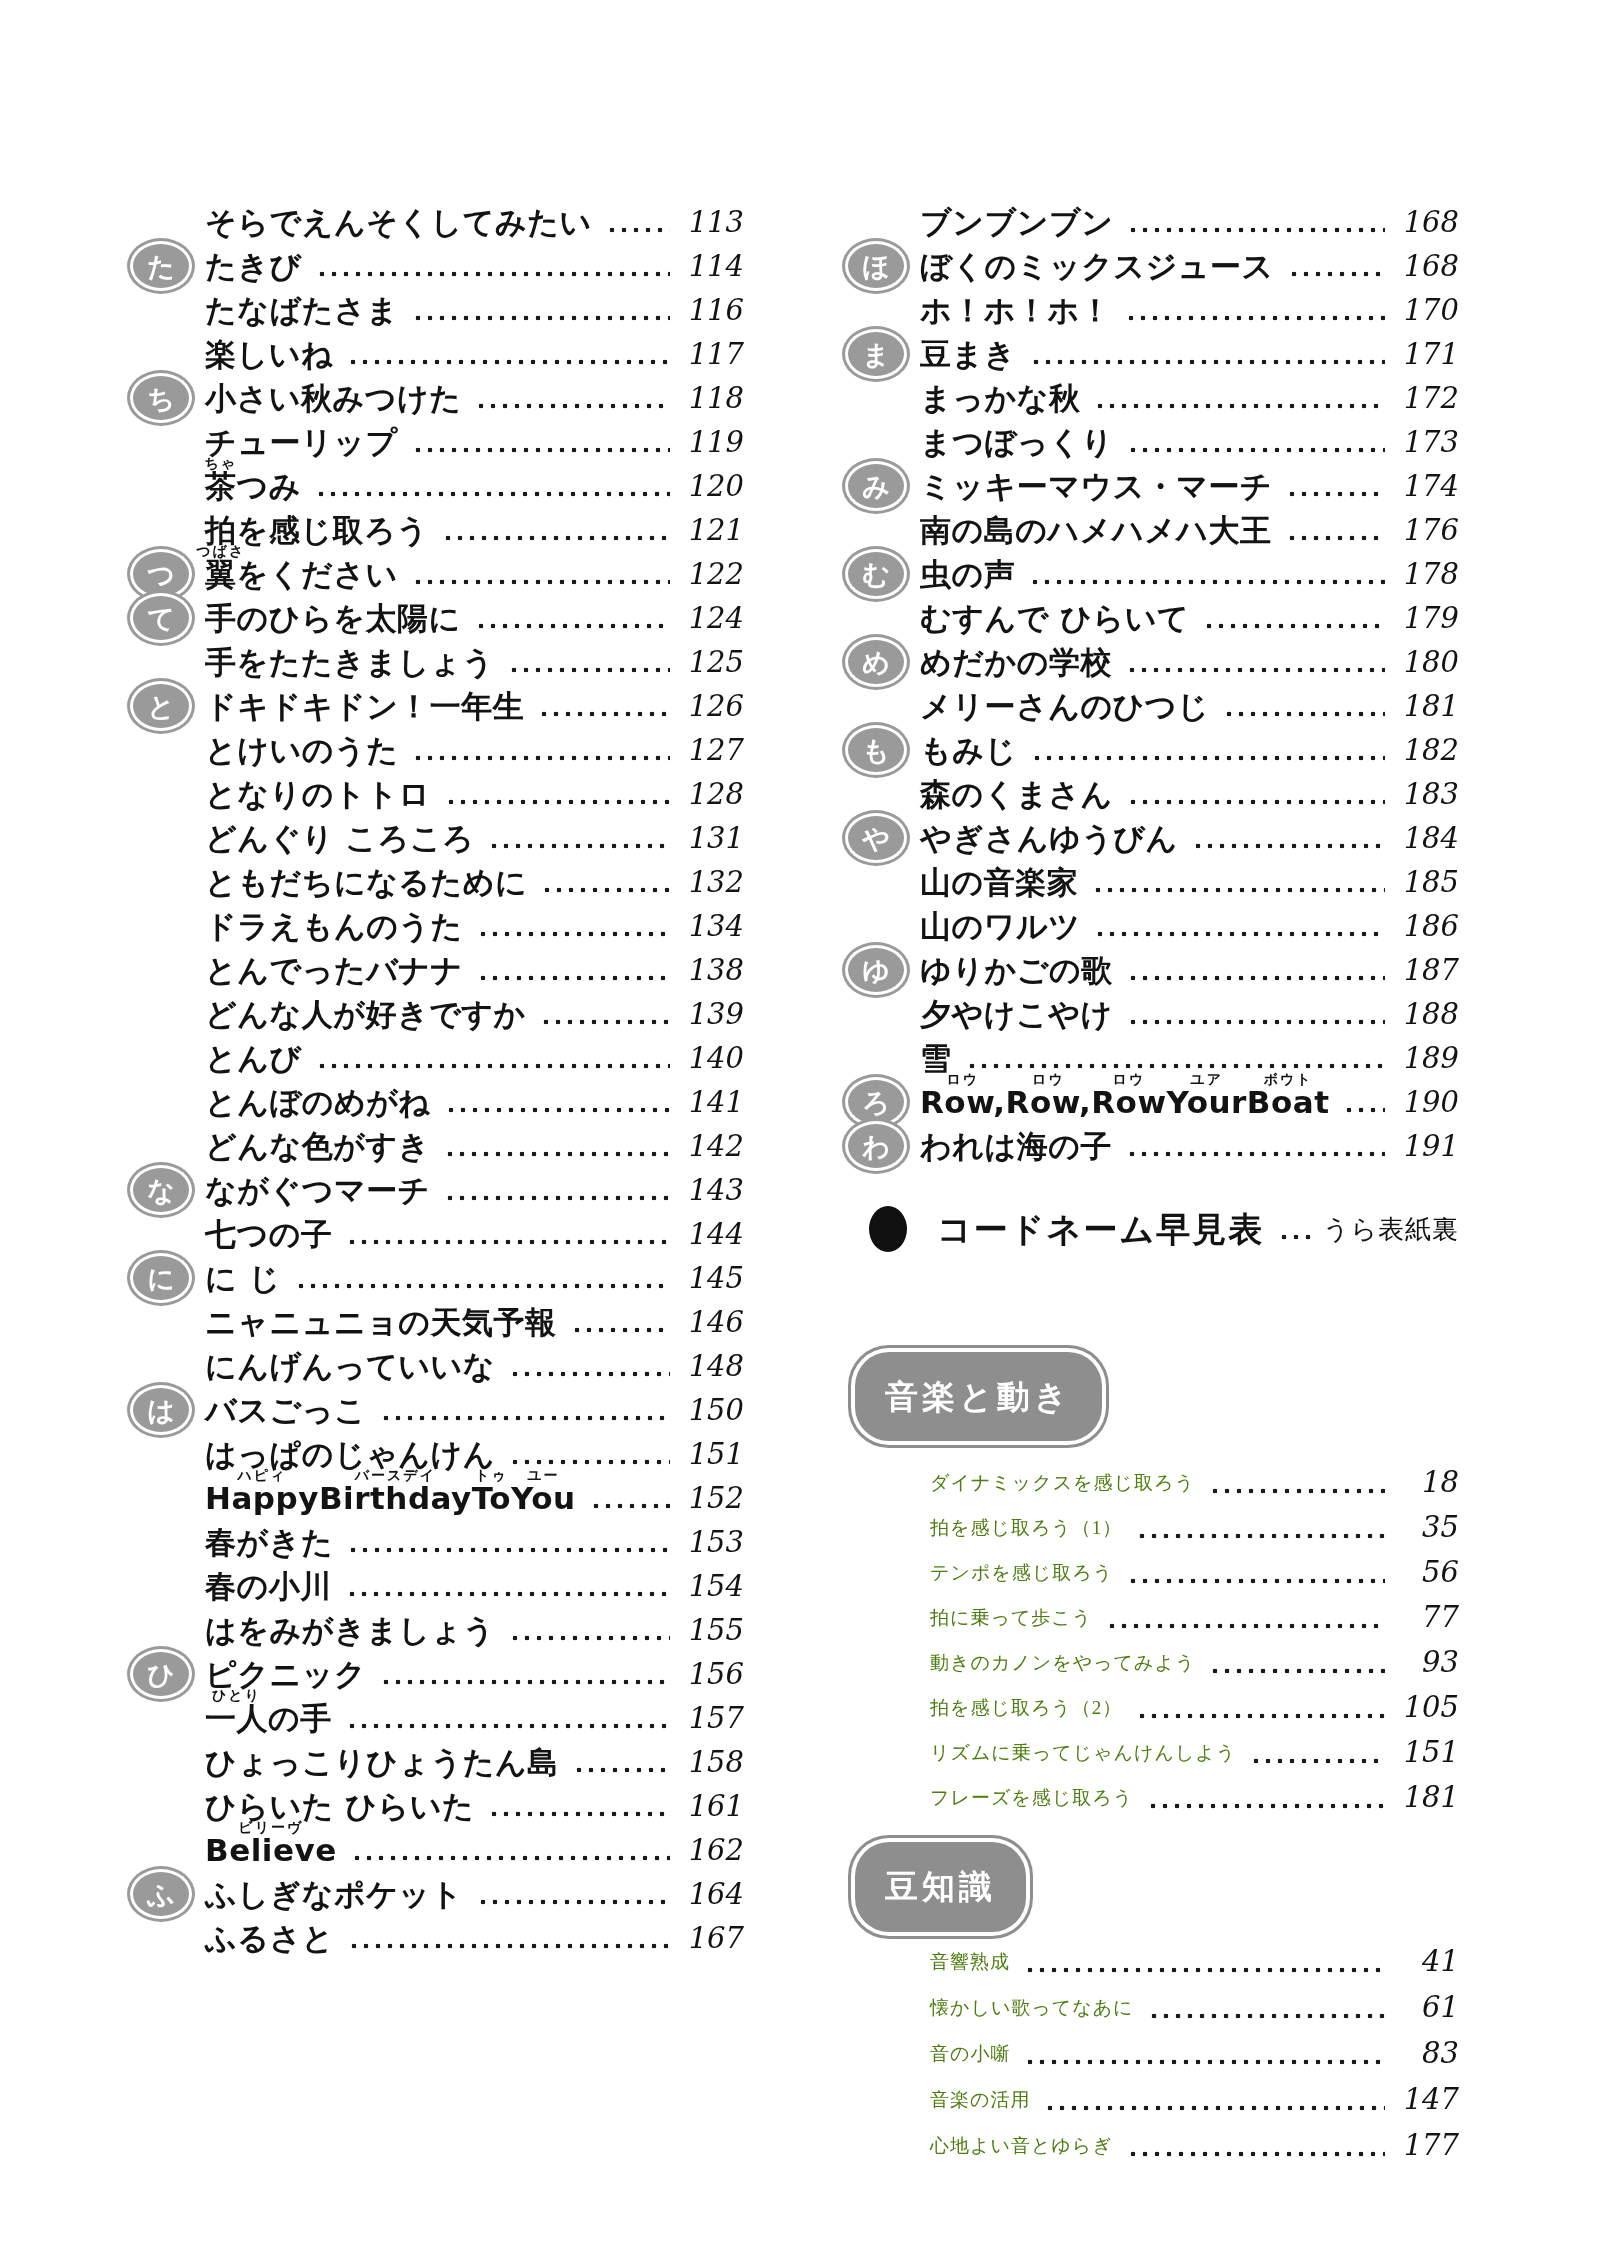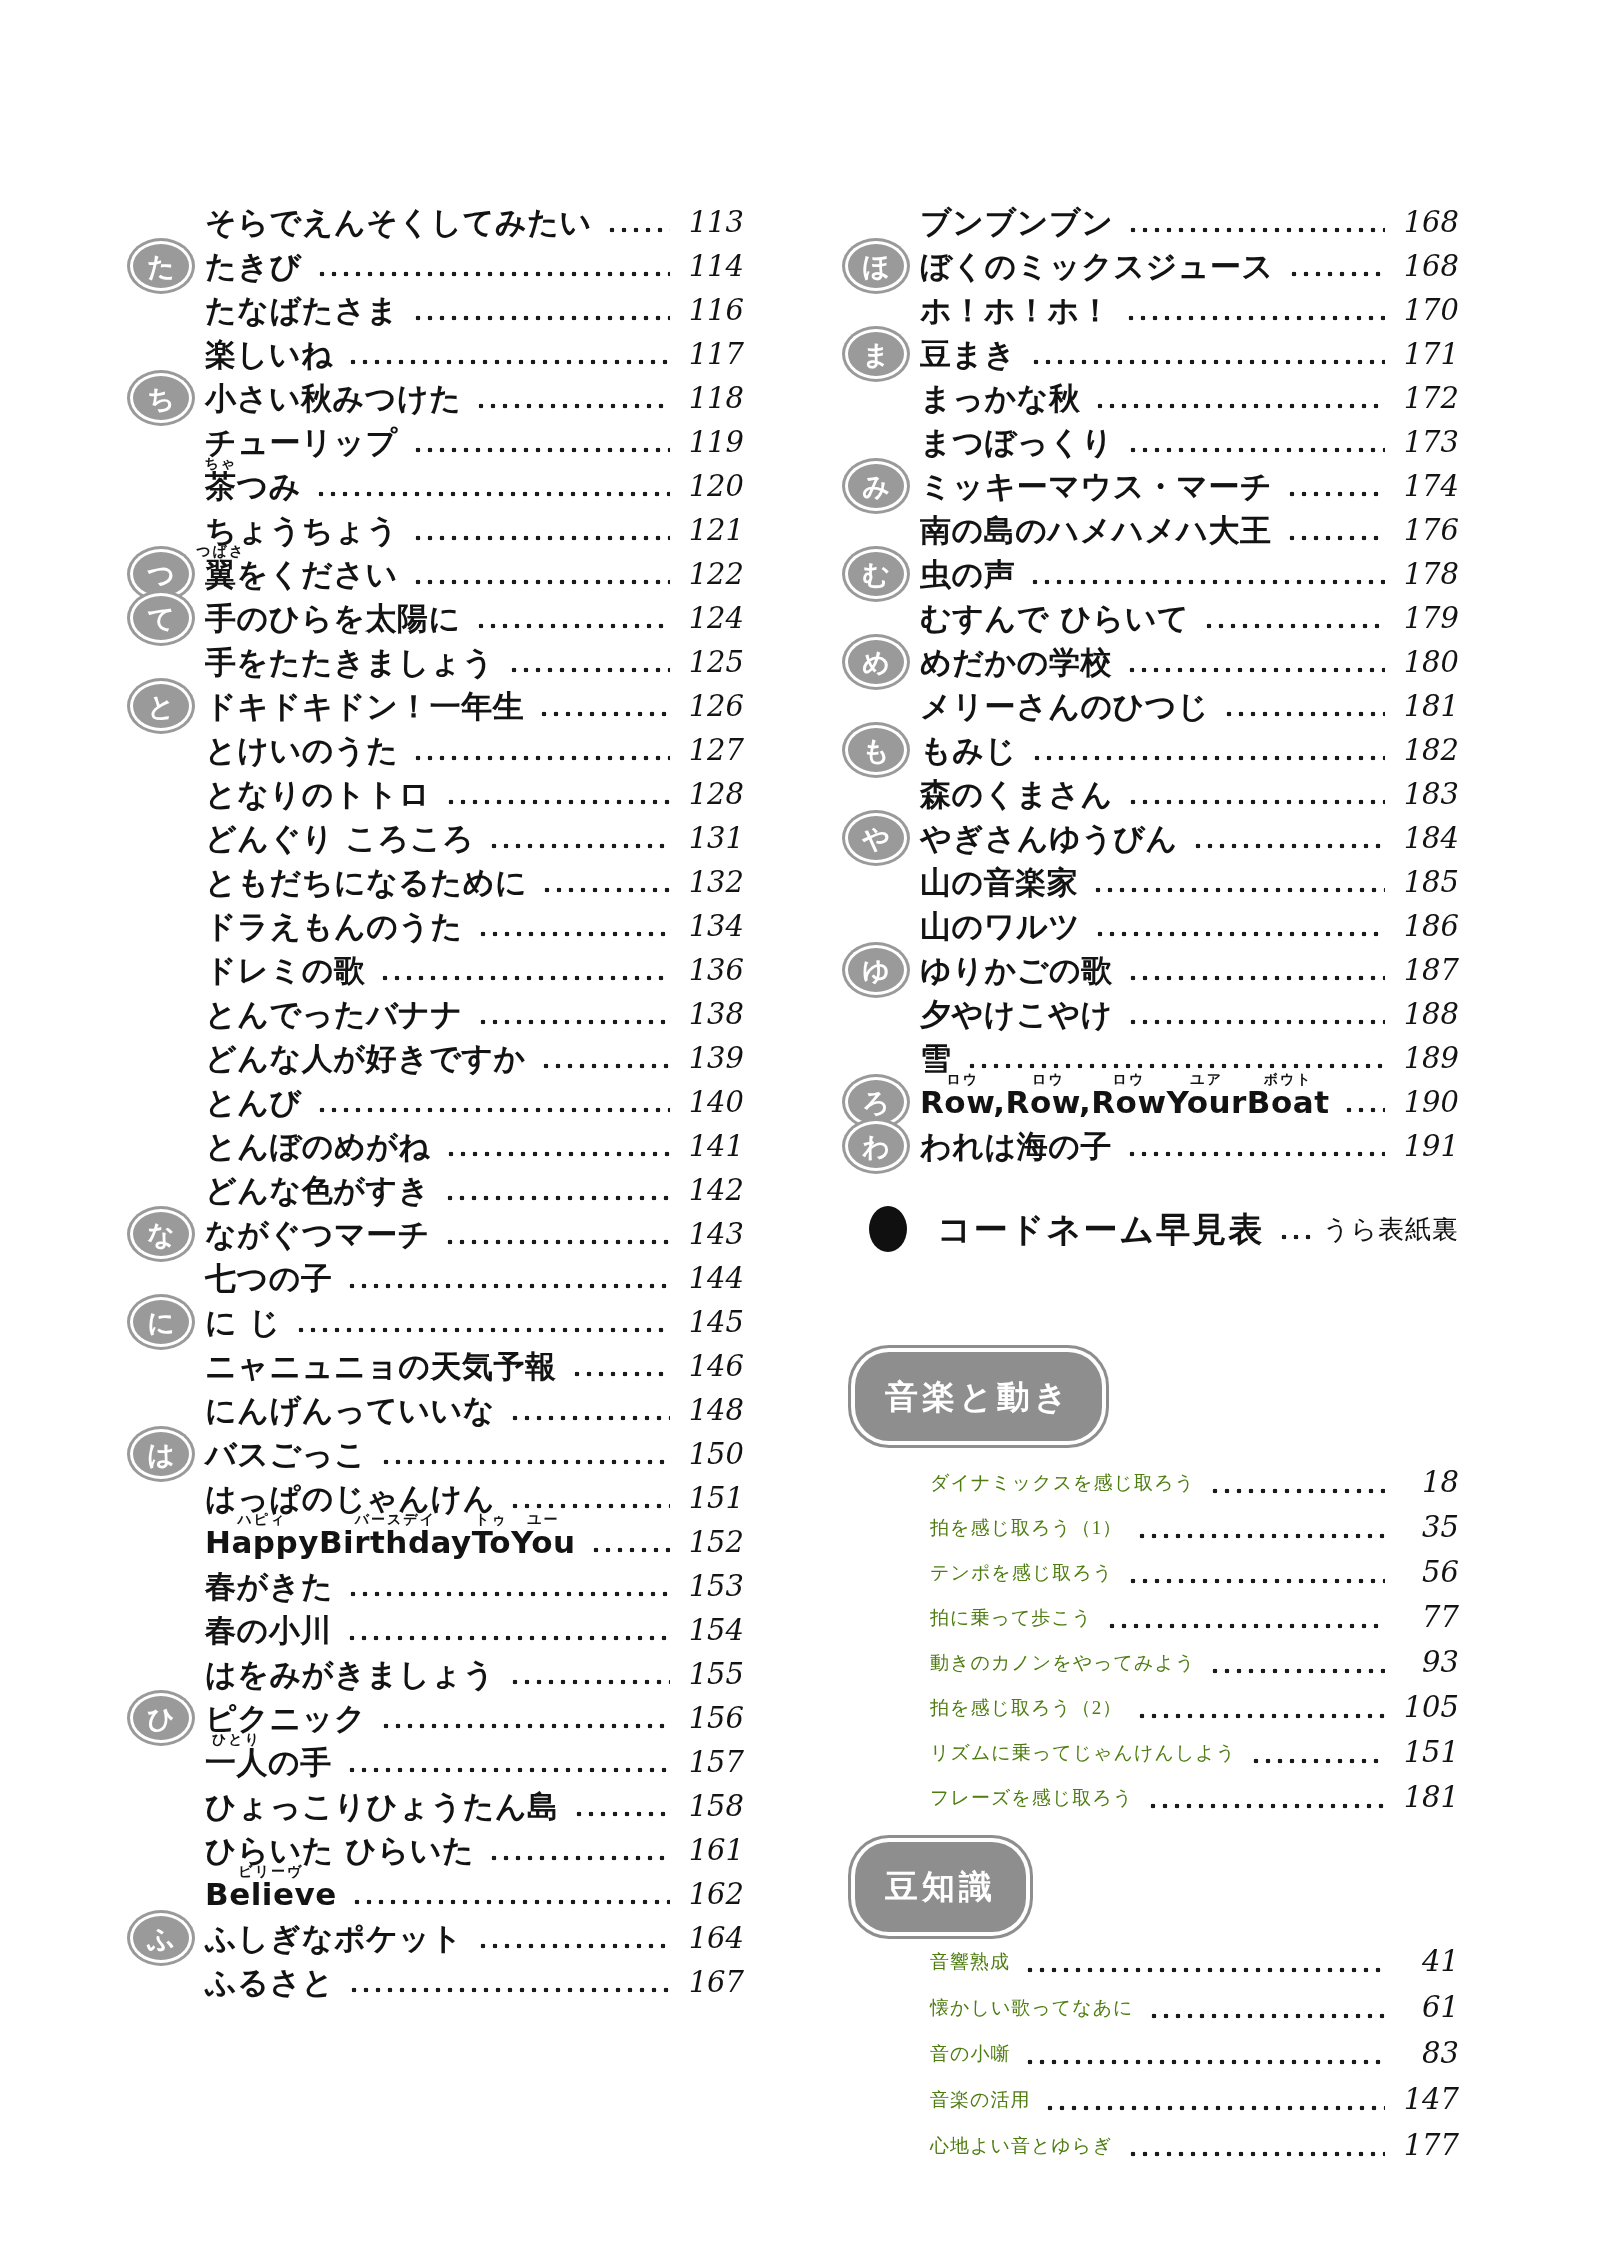--- a/index.html
+++ b/index.html
@@ -109,21 +109,21 @@
       <span class="page-num">119</span>
     </div>
     <div class="row">
       <span class="badge-slot"></span>
       <span class="title"><span class="seg"><span class="ruby">ちゃ</span>茶</span><span class="seg">つみ</span></span>
       <span class="leader"></span>
       <span class="page-num">120</span>
     </div>
     <div class="row">
       <span class="badge-slot"></span>
-      <span class="title"><span class="seg">ちょうちょう</span></span>
+      <span class="title"><span class="seg">拍を感じ取ろう</span></span>
       <span class="leader"></span>
       <span class="page-num">121</span>
     </div>
     <div class="row">
       <span class="badge-slot">
         <span class="kana-badge">つ</span>
       </span>
       <span class="title"><span class="seg"><span class="ruby">つばさ</span>翼</span><span class="seg">をください</span></span>
       <span class="leader"></span>
       <span class="page-num">122</span>
@@ -172,26 +172,20 @@
       <span class="badge-slot"></span>
       <span class="title"><span class="seg">ともだちになるために</span></span>
       <span class="leader"></span>
       <span class="page-num">132</span>
     </div>
     <div class="row">
       <span class="badge-slot"></span>
       <span class="title"><span class="seg">ドラえもんのうた</span></span>
       <span class="leader"></span>
       <span class="page-num">134</span>
-    </div>
-    <div class="row">
-      <span class="badge-slot"></span>
-      <span class="title"><span class="seg">ドレミの歌</span></span>
-      <span class="leader"></span>
-      <span class="page-num">136</span>
     </div>
     <div class="row">
       <span class="badge-slot"></span>
       <span class="title"><span class="seg">とんでったバナナ</span></span>
       <span class="leader"></span>
       <span class="page-num">138</span>
     </div>
     <div class="row">
       <span class="badge-slot"></span>
       <span class="title"><span class="seg">どんな人が好きですか</span></span>

